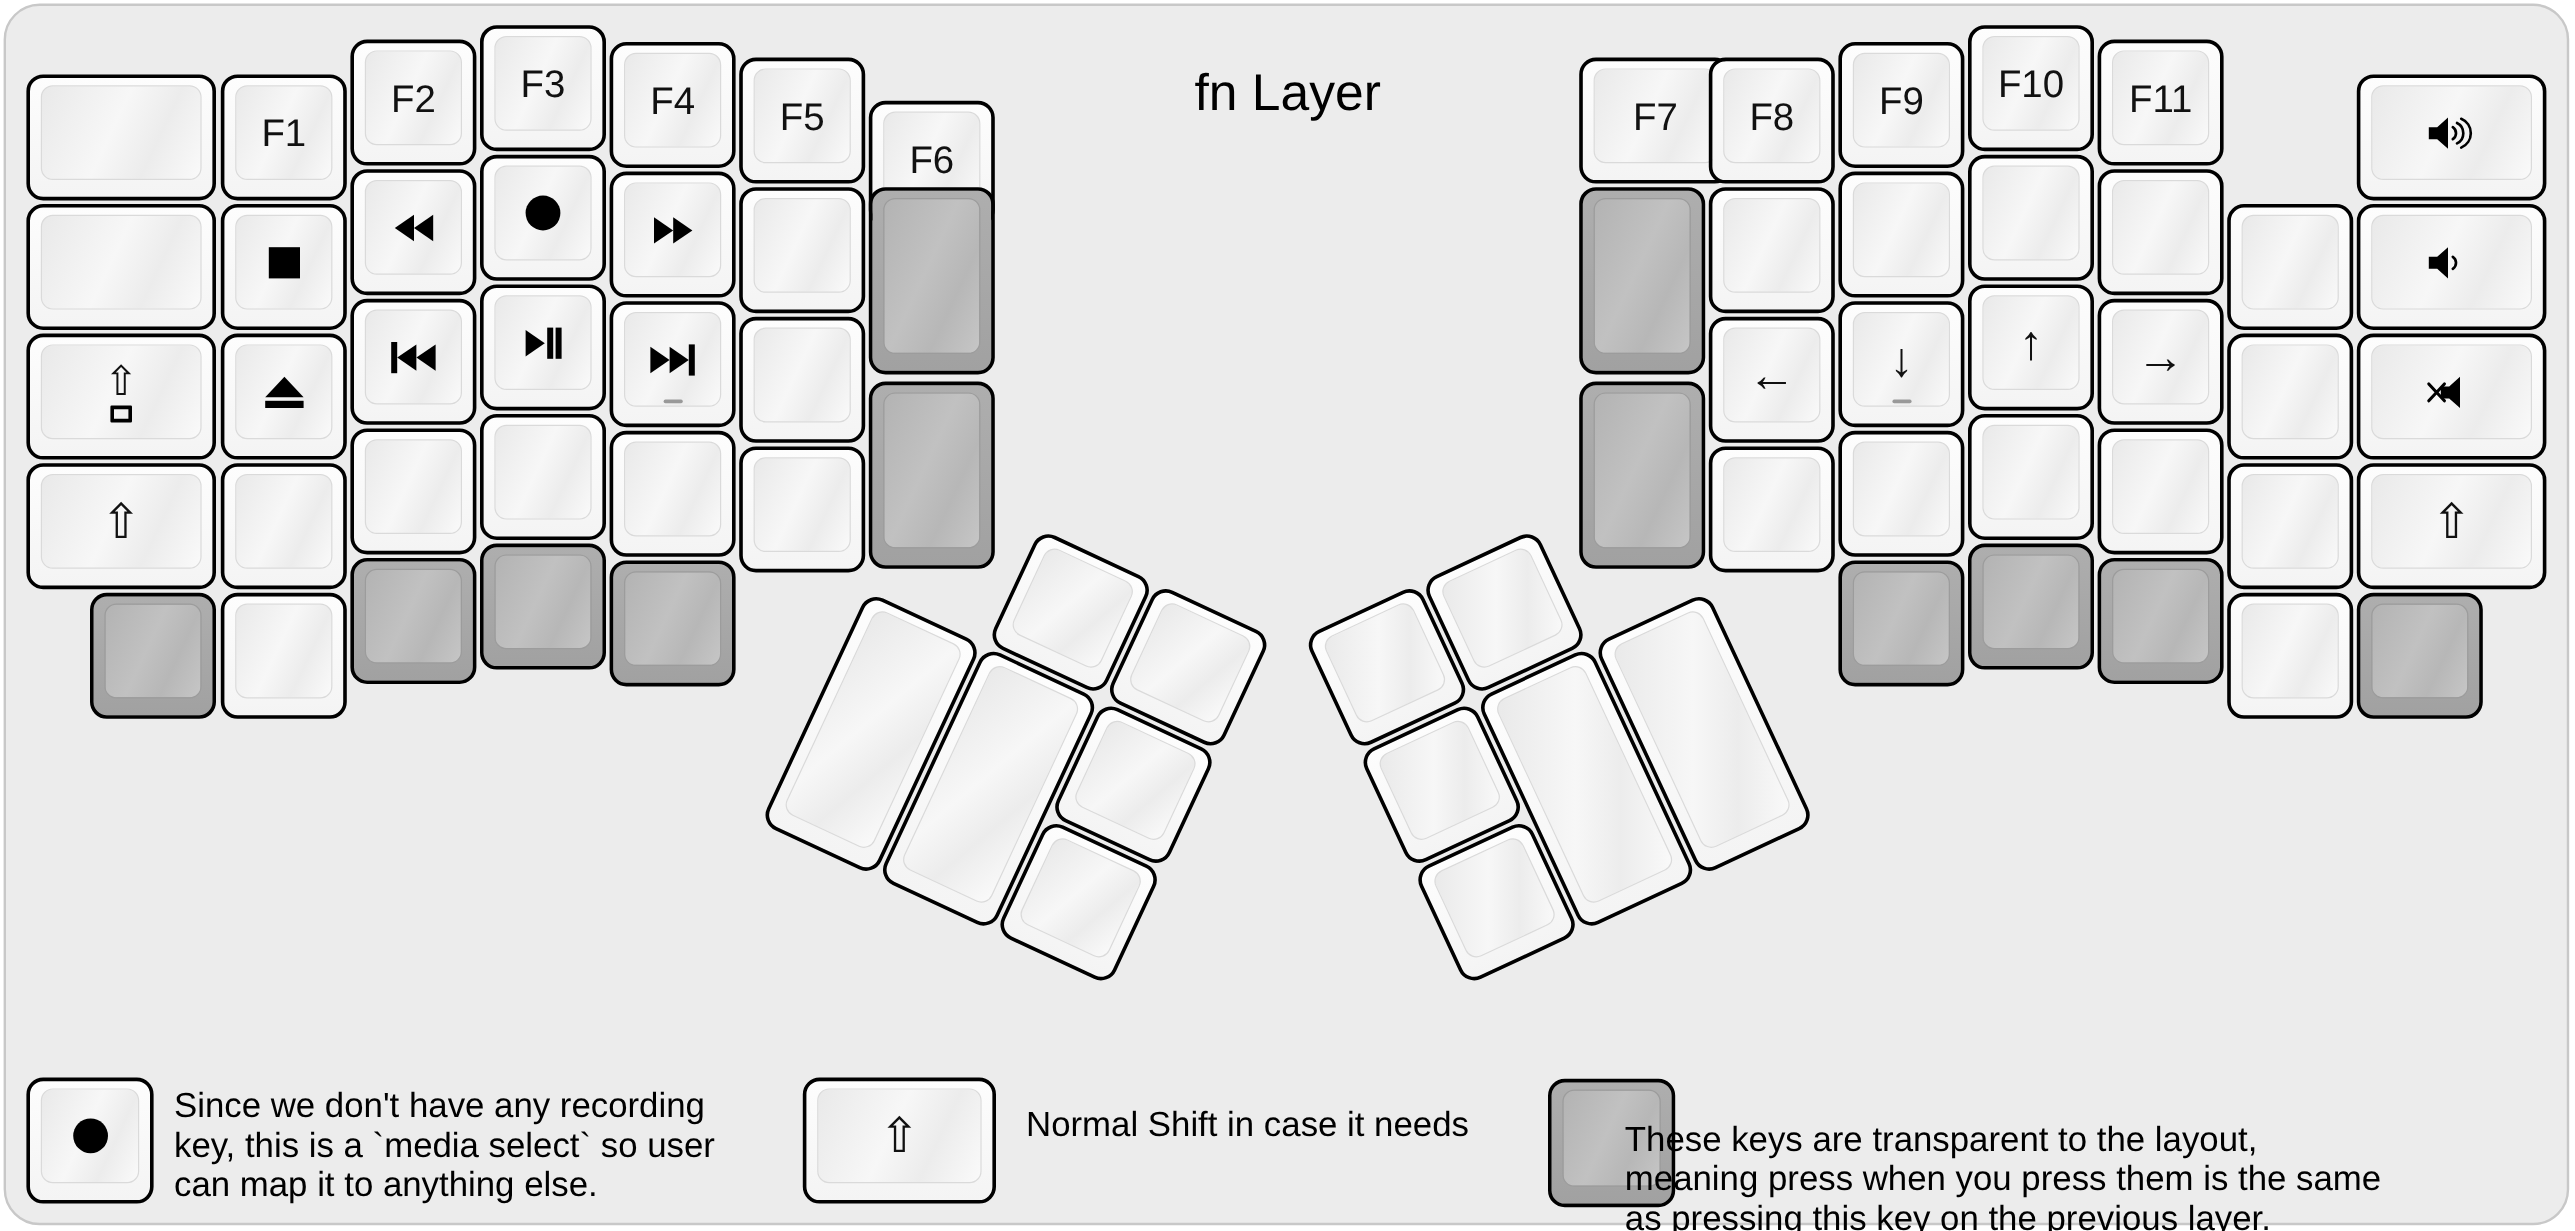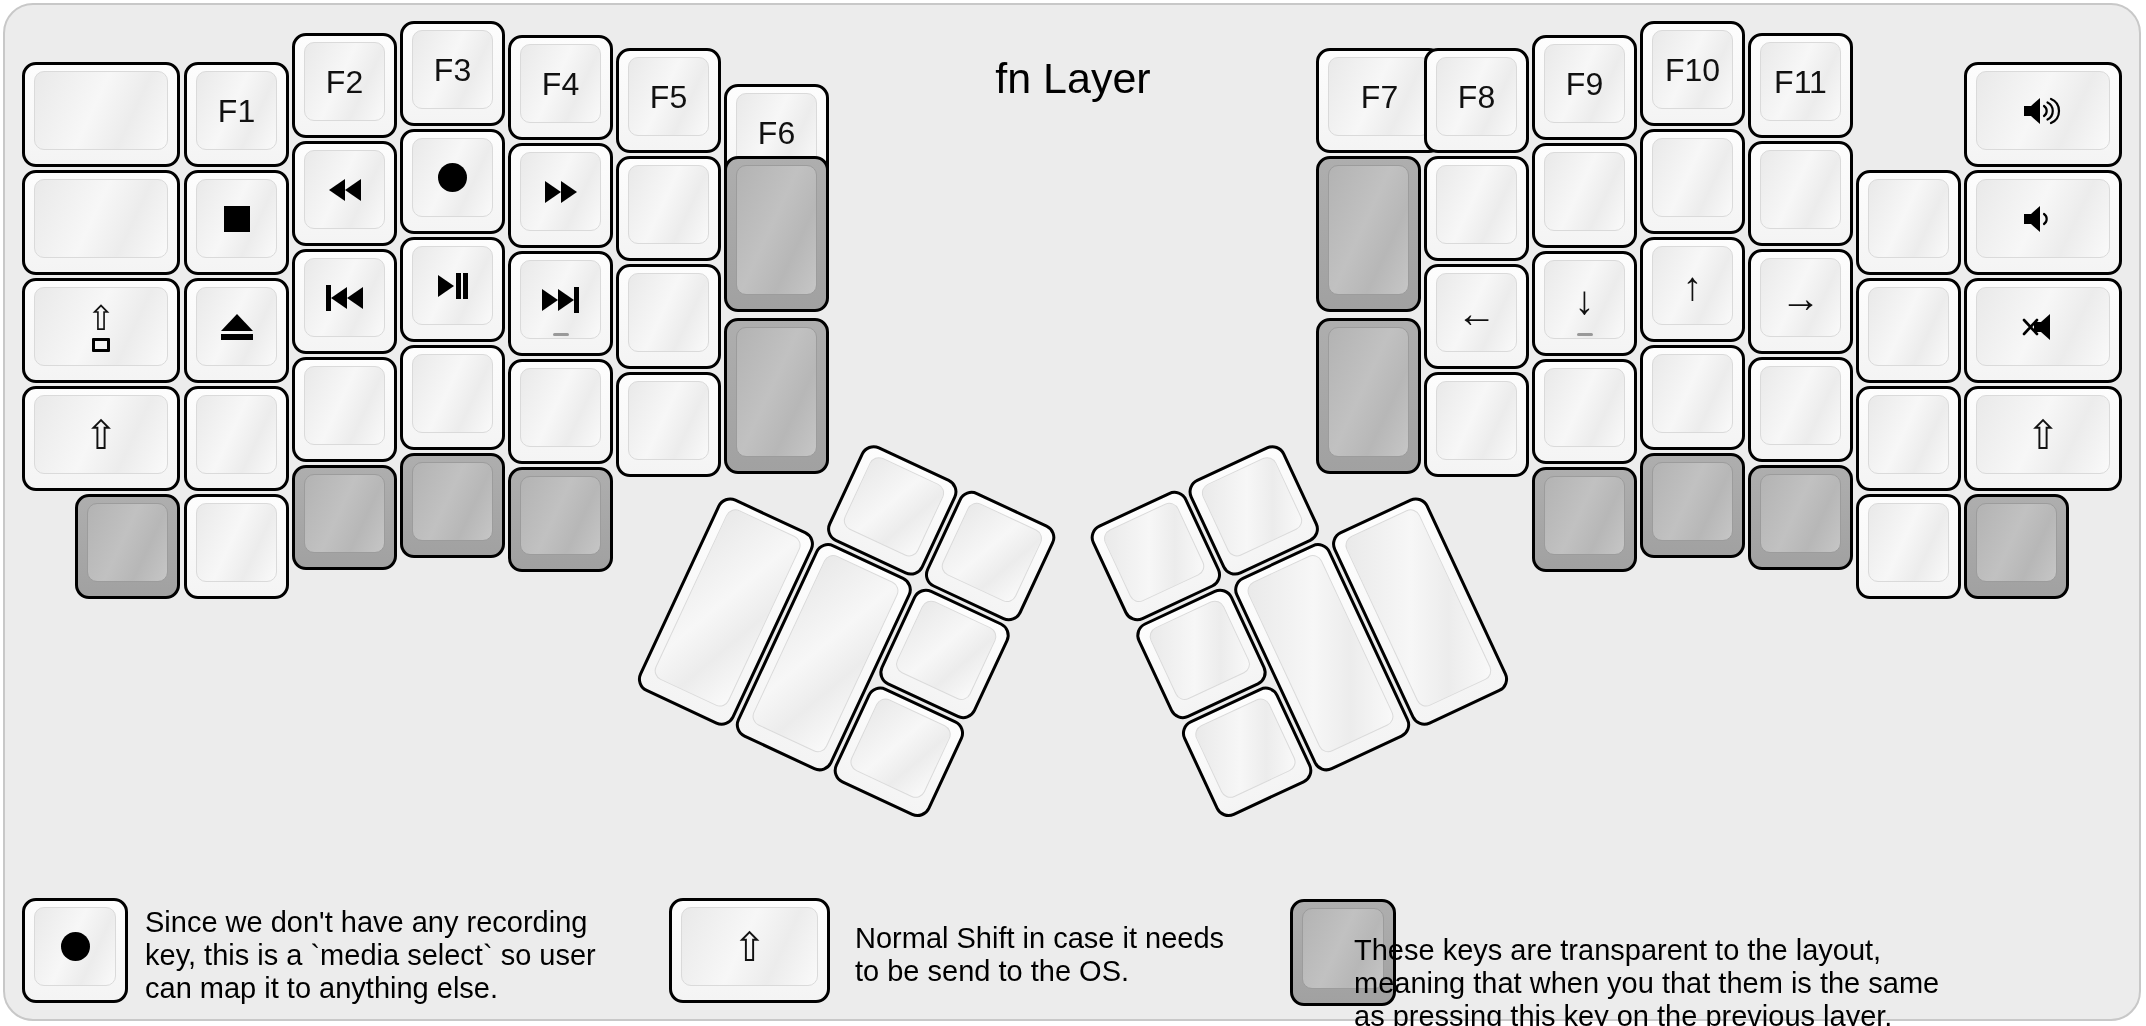--- a/index.html
+++ b/index.html
@@ -379,23 +379,22 @@
       <div>key, this is a `media select` so user</div>
       <div>can map it to anything else.</div>
     </div>
     <div class="key white" style="left: 669px; top: 898px; width: 161px; height: 105px;">
       <div class="cap">
         <span class="sh">⇧</span>
       </div>
     </div>
     <div class="ltext" style="left: 855px; top: 922px;">
       <div>Normal Shift in case it needs</div>
-      <div>to be send to the OS.</div>
     </div>
     <div class="key gray" style="left: 1290px; top: 899px; width: 106px; height: 107px;">
       <div class="cap"></div>
     </div>
     <div class="ltext" style="left: 1354px; top: 906px; margin-top: 28px;">
       <div>These keys are transparent to the layout,</div>
-      <div>meaning that when you that them is the same</div>
+      <div>meaning press when you press them is the same</div>
       <div>as pressing this key on the previous layer.</div>
     </div>
   </div>
 
 </body></html>

